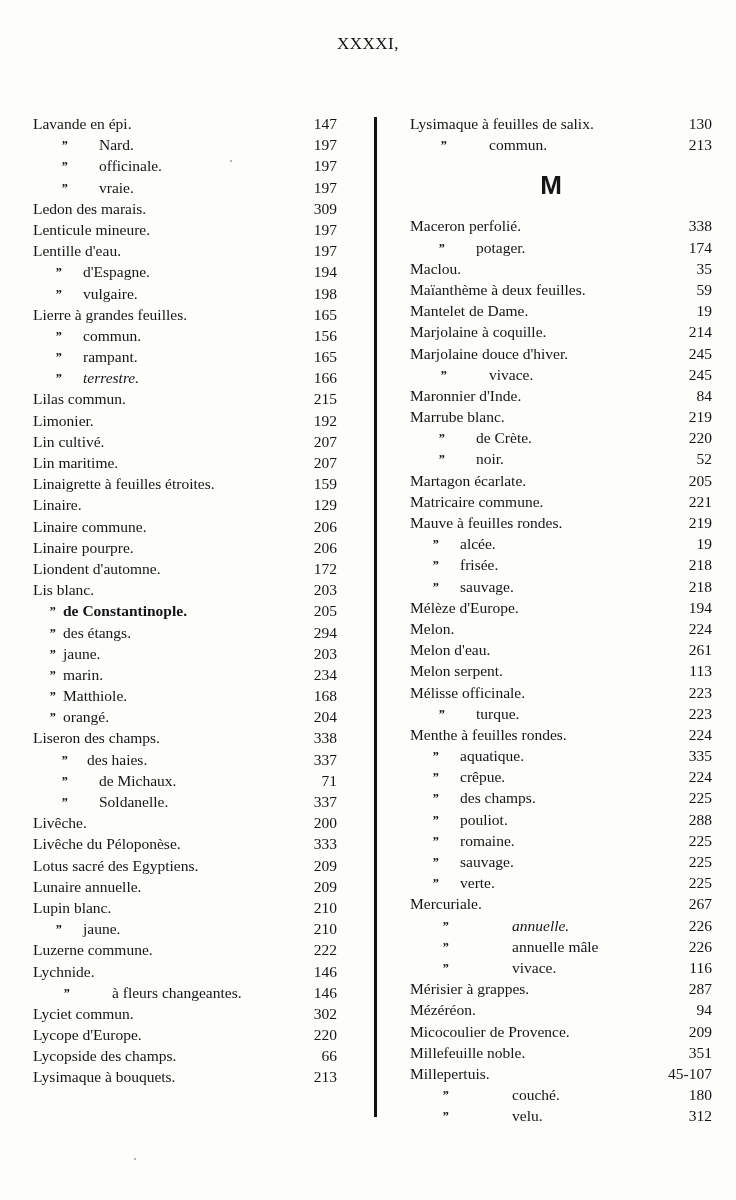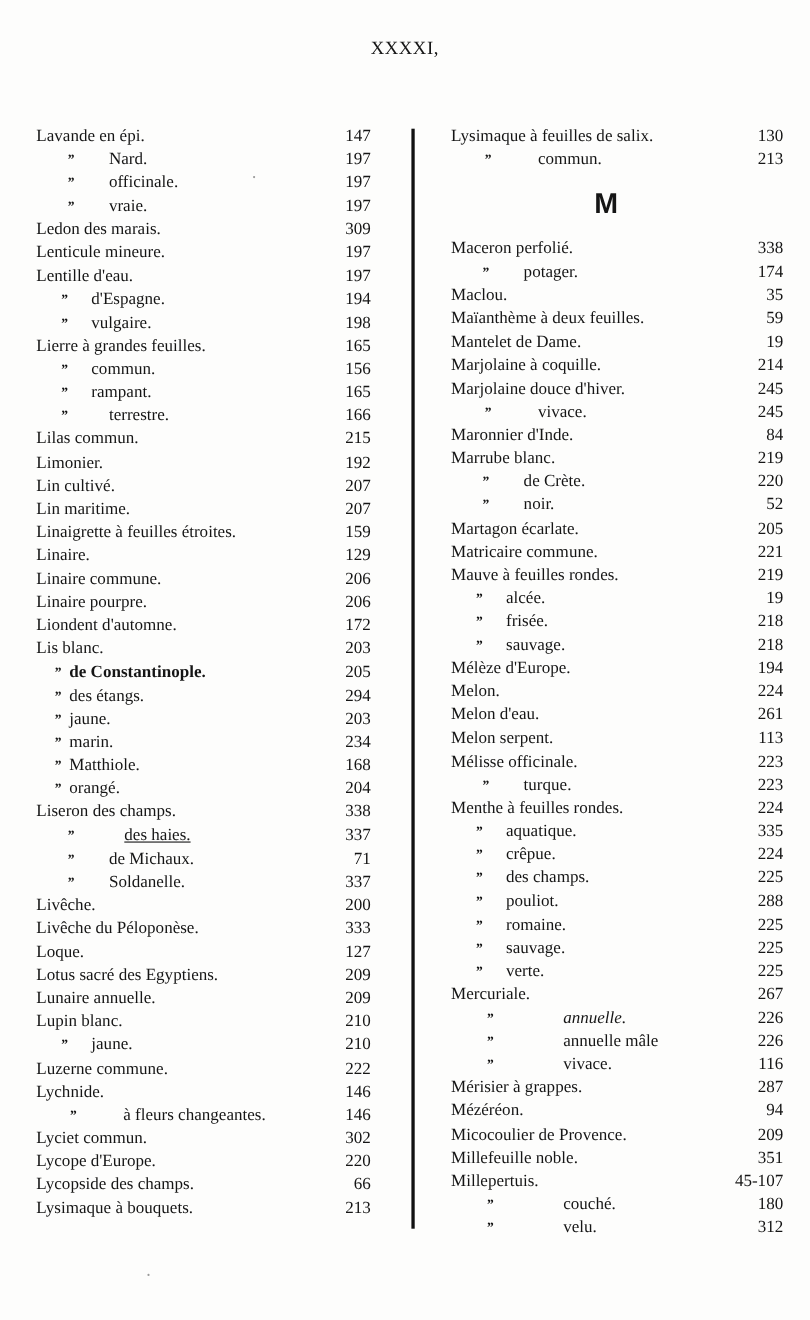--- a/index.html
+++ b/index.html
@@ -96,21 +96,21 @@
       <span class="sub" style="left: 50px;">commun.</span>
       <span class="page">156</span>
     </div>
     <div class="entry">
       <span class="ditto" style="left: 22px;">”</span>
       <span class="sub" style="left: 50px;">rampant.</span>
       <span class="page">165</span>
     </div>
     <div class="entry">
       <span class="ditto" style="left: 22px;">”</span>
-      <span class="sub" style="left: 66px;">terrestre.</span>
+      <span class="sub" style="left: 50px; font-style: italic;">terrestre.</span>
       <span class="page">166</span>
     </div>
     <div class="entry">
       <span class="name">Lilas commun.</span>
       <span class="page">215</span>
     </div>
     <div class="entry">
       <span class="name">Limonier.</span>
       <span class="page">192</span>
     </div>
@@ -175,44 +175,40 @@
       <span class="ditto" style="left: 16px;">”</span>
       <span class="sub" style="left: 30px;">orangé.</span>
       <span class="page">204</span>
     </div>
     <div class="entry">
       <span class="name">Liseron des champs.</span>
       <span class="page">338</span>
     </div>
     <div class="entry">
       <span class="ditto" style="left: 28px;">”</span>
-      <span class="sub" style="left: 80px; text-decoration: underline;">des haies.</span>
+      <span class="sub" style="left: 54px;">des haies.</span>
       <span class="page">337</span>
     </div>
     <div class="entry">
       <span class="ditto" style="left: 28px;">”</span>
       <span class="sub" style="left: 66px;">de Michaux.</span>
       <span class="page">71</span>
     </div>
     <div class="entry">
       <span class="ditto" style="left: 28px;">”</span>
       <span class="sub" style="left: 66px;">Soldanelle.</span>
       <span class="page">337</span>
     </div>
     <div class="entry">
       <span class="name">Livêche.</span>
       <span class="page">200</span>
     </div>
     <div class="entry">
       <span class="name">Livêche du Péloponèse.</span>
       <span class="page">333</span>
-    </div>
-    <div class="entry">
-      <span class="name">Loque.</span>
-      <span class="page">127</span>
     </div>
     <div class="entry">
       <span class="name">Lotus sacré des Egyptiens.</span>
       <span class="page">209</span>
     </div>
     <div class="entry">
       <span class="name">Lunaire annuelle.</span>
       <span class="page">209</span>
     </div>
     <div class="entry">

